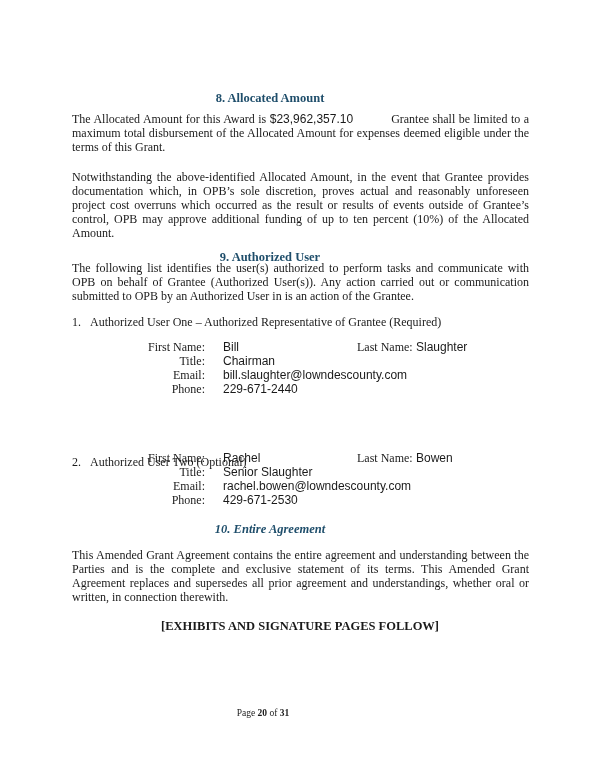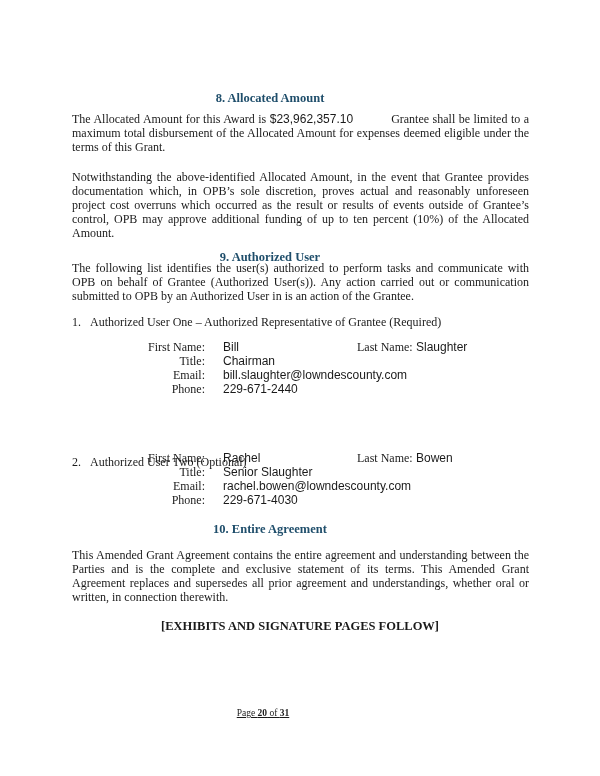--- a/index.html
+++ b/index.html
@@ -14,21 +14,21 @@
   .listitem { position: absolute; left: 72px; font-size: 12px; }
   .listitem .num { display: inline-block; width: 18px; }
   .form { position: absolute; left: 120px; width: 360px; font-size: 12px; }
   .row { height: 14px; position: relative; white-space: nowrap; }
   .lbl { position: absolute; right: 275px; text-align: left; }
   .val { position: absolute; left: 91px; font-family: "Liberation Sans", "DejaVu Sans", sans-serif; font-size: 12px; margin-left: 12px; }
   .lbl2 { position: absolute; left: 237px; }
   .val2 { position: absolute; left: 296px; font-family: "Liberation Sans", "DejaVu Sans", sans-serif; font-size: 12px; }
   .center-bold { position: absolute; left: 0; width: 600px; text-align: center;
                  font-weight: bold; font-size: 12.5px; }
-  .footer { position: absolute; left: 0; width: 526px; text-align: center; font-size: 9.5px; text-decoration: underline; }
+  .footer { position: absolute; left: 0; width: 526px; text-align: center; font-size: 9.5px; }
   .footer b { font-weight: bold; }
 </style>
 </head>
 <body>
 
 <div class="page">
 
   <div class="heading" style="top:91px;">8.   Allocated Amount</div>
 
   <div class="para" style="top:112px;"><span>The Allocated Amount for this Award is </span><span class="amt">$23,962,357.10</span><span style="display:inline-block;width:38px;"></span><span>Grantee shall be limited to a maximum total disbursement of the Allocated Amount for expenses deemed eligible under the terms of this Grant.</span></div>
@@ -74,25 +74,25 @@
     <div class="row">
       <span class="lbl">Title:</span>
       <span class="val">Senior Slaughter</span>
     </div>
     <div class="row">
       <span class="lbl">Email:</span>
       <span class="val">rachel.bowen@lowndescounty.com</span>
     </div>
     <div class="row">
       <span class="lbl">Phone:</span>
-      <span class="val">229-671-4030</span>
+      <span class="val">429-671-2530</span>
     </div>
   </div>
 
-  <div class="heading" style="top:522px;">10. Entire Agreement</div>
+  <div class="heading" style="top:522px;font-style:italic;">10. Entire Agreement</div>
 
   <div class="para" style="top:548px;">This Amended Grant Agreement contains the entire agreement and understanding between the Parties and is the complete and exclusive statement of its terms. This Amended Grant Agreement replaces and supersedes all prior agreement and understandings, whether oral or written, in connection therewith.</div>
 
   <div class="center-bold" style="top:619px;">[EXHIBITS AND SIGNATURE PAGES FOLLOW]</div>
 
   <div class="footer" style="top:708px;"><span>Page </span><b>20</b><span> of </span><b>31</b></div>
 
 </div>
 
 </body></html>

